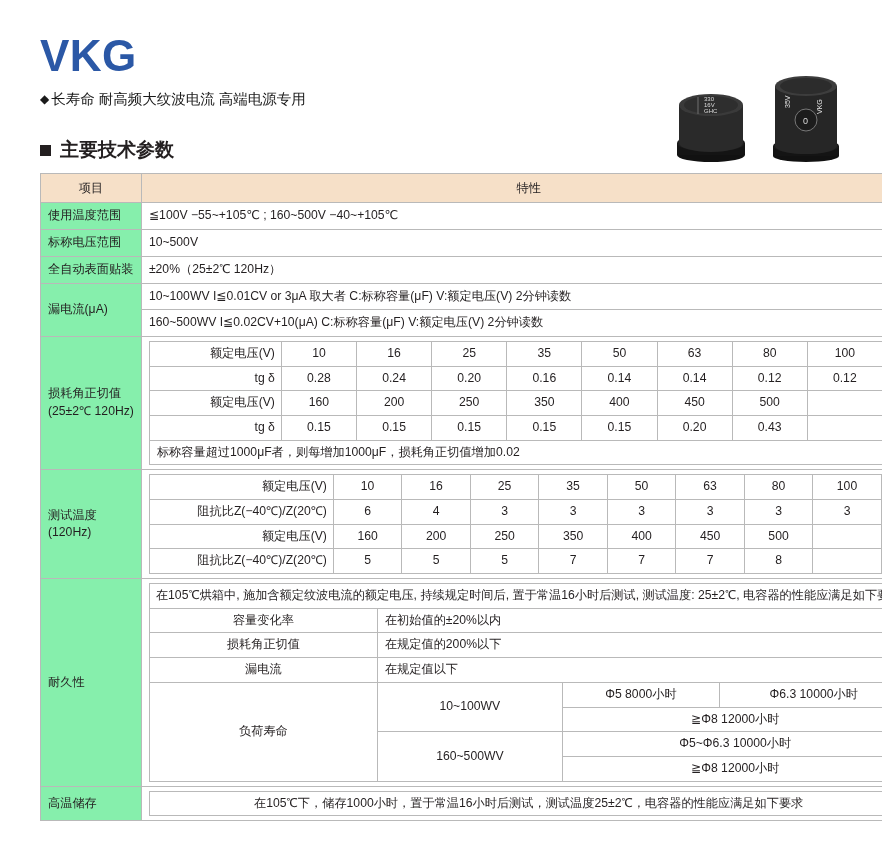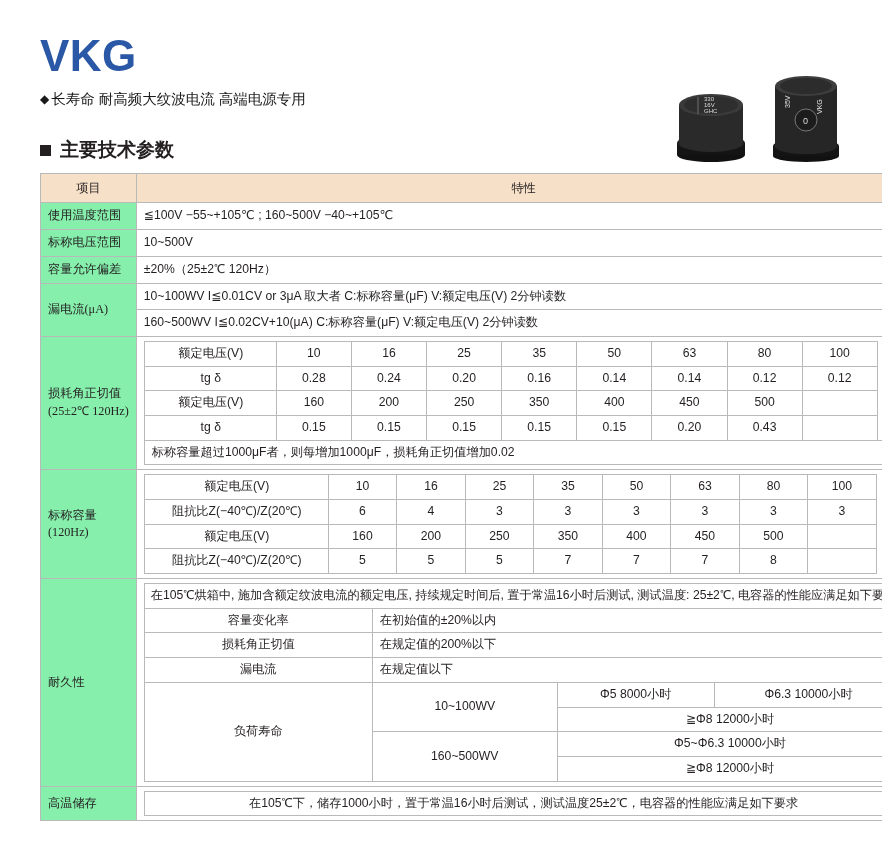--- a/index.html
+++ b/index.html
@@ -105,41 +105,40 @@
     height: 20px;
   }
   .rowlabel {
     background: #86efac;
     width: 210px;
     padding-left: 10px;
     white-space: nowrap;
   }
   .rowlabel.center-v {
     vertical-align: middle;
-    font-family: Liberation Serif, serif;
   }
   .val {
     padding-left: 9px;
   }
 
   
   table.inner {
     border-collapse: collapse;
     width: 100%;
     font-size: 12.2px;
   }
   table.inner td {
     border: 1px solid #b9b9b9;
     padding: 3px 6px;
     text-align: center;
     line-height: 1.45;
     white-space: nowrap;
   }
   table.inner td.lbl {
-    text-align: center;
+    text-align: right;
     padding-left: 7px;
     width: 118px;
   }
   table.inner td.note {
     text-align: left;
     padding-left: 7px;
   }
   td.nopad { padding: 0; border: none; }
 
   .sub-left {
@@ -211,21 +210,21 @@
       <td class="rowlabel">使用温度范围</td>
       <td class="val">≦100V −55~+105℃ ; 160~500V −40~+105℃</td>
     </tr>
 
     <tr>
       <td class="rowlabel">标称电压范围</td>
       <td class="val">10~500V</td>
     </tr>
 
     <tr>
-      <td class="rowlabel">容量允许偏差</td>
+      <td class="rowlabel">全自动表面贴装</td>
       <td class="val">±20%（25±2℃ 120Hz）</td>
     </tr>
 
     <tr>
       <td class="rowlabel center-v" rowspan="2">漏电流(μA)</td>
       <td class="val">10~100WV  I≦0.01CV or 3μA 取大者  C:标称容量(μF) V:额定电压(V)  2分钟读数</td>
     </tr>
     <tr>
       <td class="val">160~500WV I≦0.02CV+10(μA)  C:标称容量(μF) V:额定电压(V)  2分钟读数</td>
     </tr>
@@ -289,21 +288,21 @@
           <tr>
             <td class="note" colspan="10">标称容量超过1000μF者，则每增加1000μF，损耗角正切值增加0.02</td>
           </tr>
         </tbody>
             </table>
       </td>
     </tr>
 
     <tr>
       <td class="rowlabel center-v">
-        <div>标称容量</div>
+        <div>测试温度</div>
         <div>(120Hz)</div>
       </td>
       <td class="nopad">
         <table class="inner">
           <tbody>
                 <tr>
             <td class="lbl" style="width:170px">额定电压(V)</td>
             <td>10</td>
             <td>16</td>
             <td>25</td>

